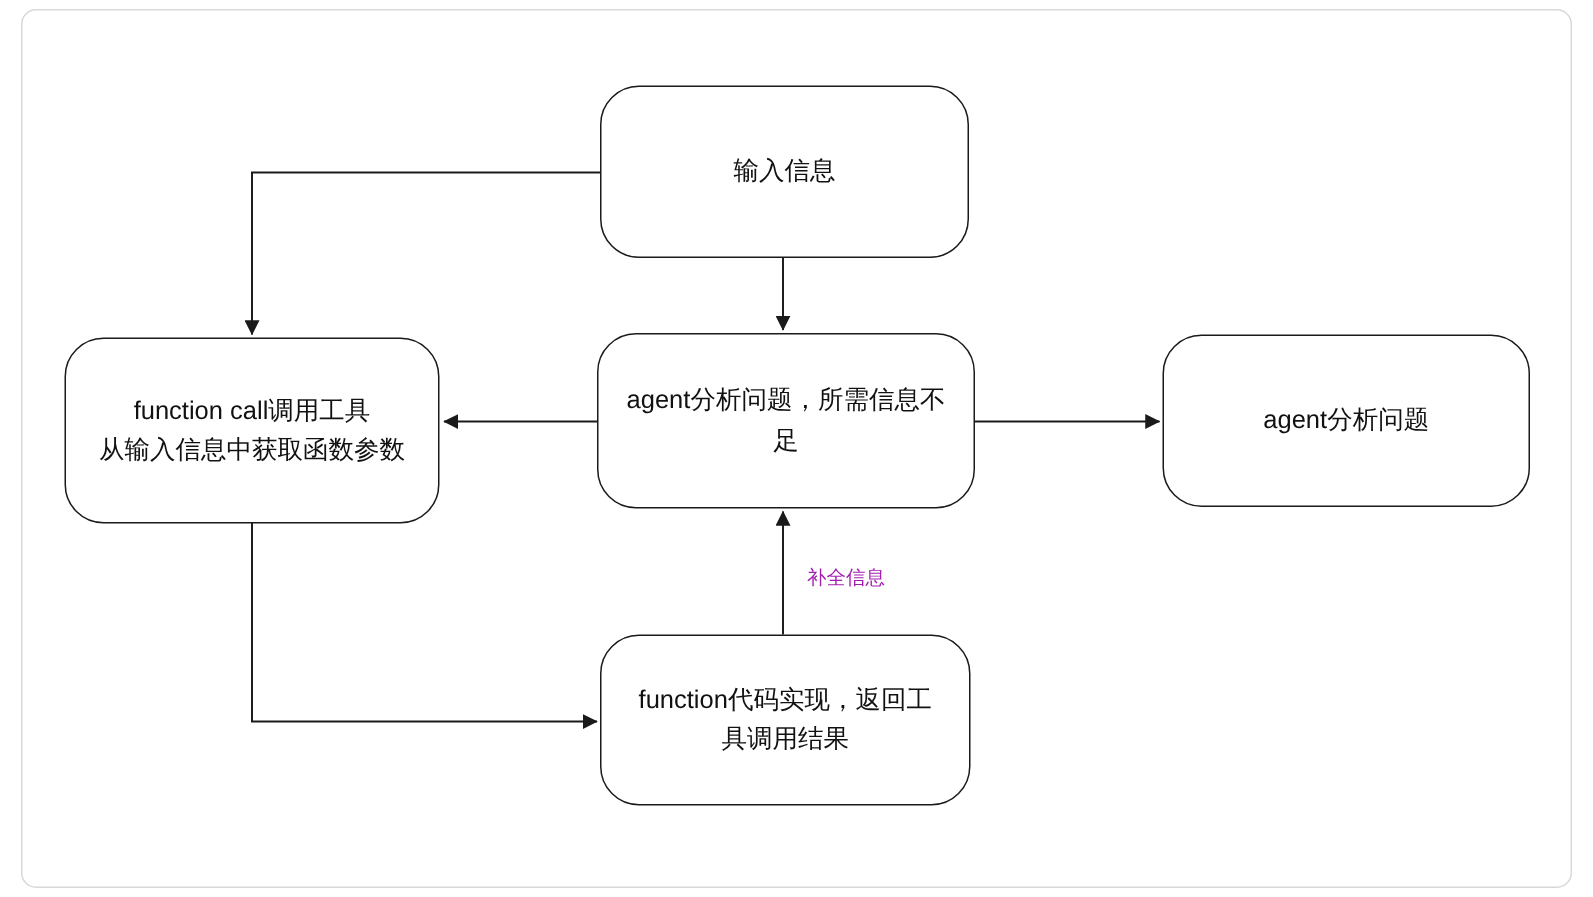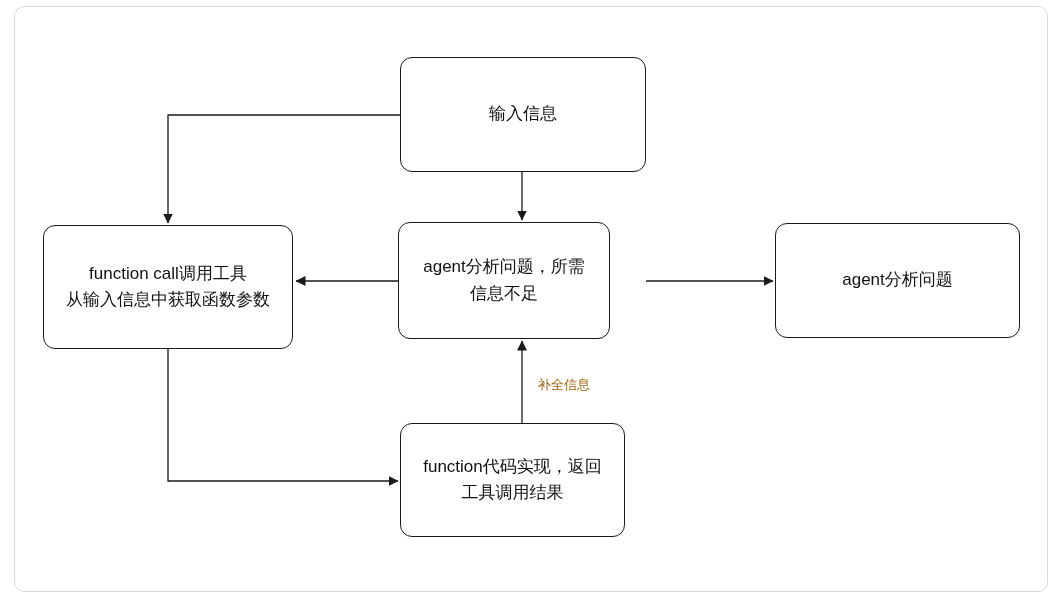--- a/index.html
+++ b/index.html
@@ -32,44 +32,44 @@
     left: 0; top: 0;
     width: 1062px;
     height: 598px;
     pointer-events: none;
   }
   .node {
     position: absolute;
     box-sizing: border-box;
     background: #ffffff;
     border: 1px solid #1a1a1a;
-    border-radius: 12px;
+    border-radius: 26px;
     display: flex;
     align-items: center;
     justify-content: center;
     text-align: center;
     padding: 8px 18px;
     color: #111111;
     font-size: 17px;
     line-height: 1.55;
   }
   .node .node-label {
     white-space: pre-line;
   }
   #n-input        { left: 400px; top: 57px;  width: 246px; height: 115px; }
-  #n-analyze      { left: 398px; top: 222px; width: 212px; height: 117px; }
+  #n-analyze      { left: 398px; top: 222px; width: 252px; height: 117px; }
   #n-function-call{ left: 43px;  top: 225px; width: 250px; height: 124px; }
   #n-solve        { left: 775px; top: 223px; width: 245px; height: 115px; }
-  #n-implement    { left: 400px; top: 423px; width: 225px; height: 114px; }
+  #n-implement    { left: 400px; top: 423px; width: 247px; height: 114px; }
   .edge-label {
     position: absolute;
     left: 536px;
     top: 376px;
     font-size: 13px;
-    color: #a16207;
+    color: #a21caf;
     background: #ffffff;
     padding: 0 2px;
     white-space: nowrap;
   }
 </style>
 </head>
 <body>
 
 <div class="canvas">
 

